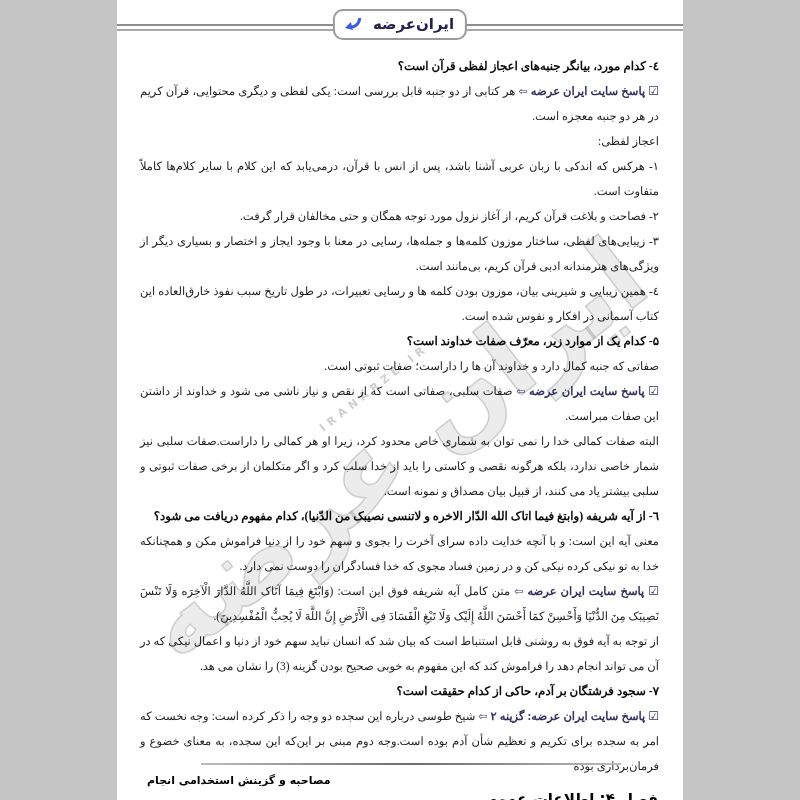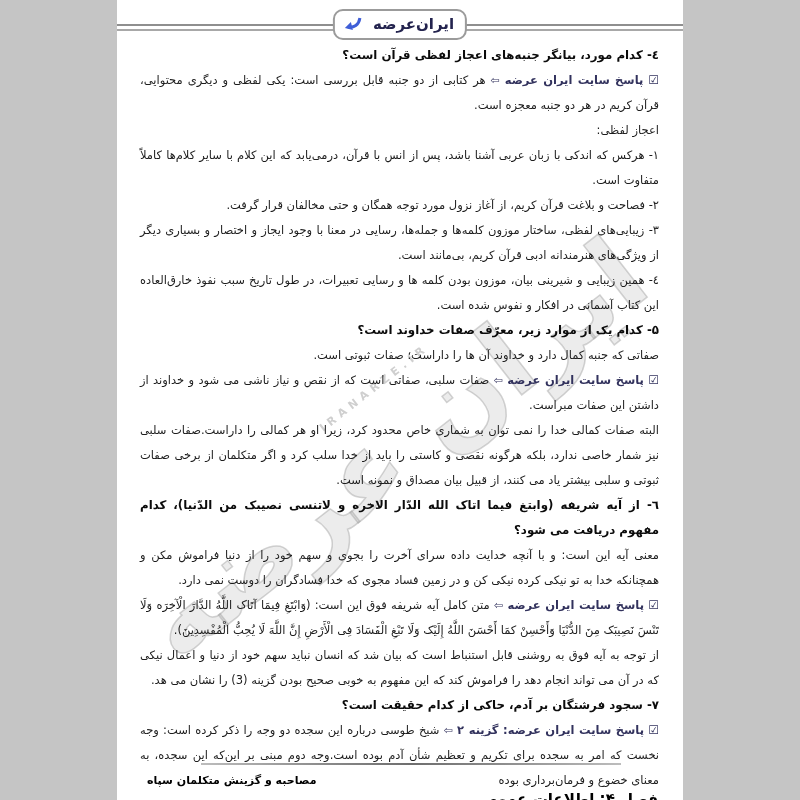--- a/index.html
+++ b/index.html
@@ -34,23 +34,23 @@
     font-weight:bold;
   }
   .wm-main{
     font-size:105px;font-weight:bold;line-height:1;
     color:rgba(170,170,170,0.22);
     -webkit-text-stroke:1.5px rgba(160,160,160,0.45);
     direction:rtl;white-space:nowrap;
   }
   
   .content{
-    position:absolute;top:43px;left:23px;right:24px;z-index:2;
+    position:absolute;top:54px;left:23px;right:24px;z-index:2;
     direction:rtl;text-align:justify;
-    font-size:11.5px;color:#1d1d1d;
+    font-size:11.5px;color:#1d1d1d;font-family:Liberation Serif, serif;
   }
   .content p{margin:0;line-height:25px;}
   .q{font-weight:bold;color:#0b0b0b;font-size:11.8px;}
   .chk{color:#32325d;font-size:12px;}
   .ans-label{color:#32325d;font-weight:bold;}
   .ans-arrow{color:#32325d;font-size:11px;}
   
   .footer-rule{
     position:absolute;top:763px;left:84px;width:420px;height:2px;z-index:2;
     background:linear-gradient(to right,#bdbdbd,#8a8a8a 30%,#6e6e6e 50%,#8a8a8a 70%,#bdbdbd);
@@ -111,15 +111,15 @@
     <p>از توجه به آیه فوق به روشنی قابل استنباط است که بیان شد که انسان نباید سهم خود از دنیا و اعمال نیکی که در آن می تواند انجام دهد را فراموش کند که این مفهوم به خوبی صحیح بودن گزینه (3) را نشان می هد.</p>
 
     <p class="q">۷- سجود فرشتگان بر آدم، حاکی از کدام حقیقت است؟</p>
     <p><span class="chk">☑</span> <span class="ans-label">پاسخ سایت ایران عرضه: گزینه ۲</span> <span class="ans-arrow">⇦</span> <span>شیخ طوسی درباره این سجده دو وجه را ذکر کرده است: وجه نخست که امر به سجده برای تکریم و تعظیم شأن آدم بوده است.وجه دوم مبنی بر این‌که این سجده، به معنای خضوع و فرمان‌برداری بوده</span></p>
 
   </div>
 
   <div class="footer-rule"></div>
   <div class="page-num">۱۱٦</div>
   <div class="footer-right">فصل ۴: اطلاعات عمومی</div>
-  <div class="footer-left">مصاحبه و گزینش متکلمان سپاه</div>
+  <div class="footer-left">مصاحبه و گزینش استخدامی انجام</div>
 
 </div>
 
 </body></html>

